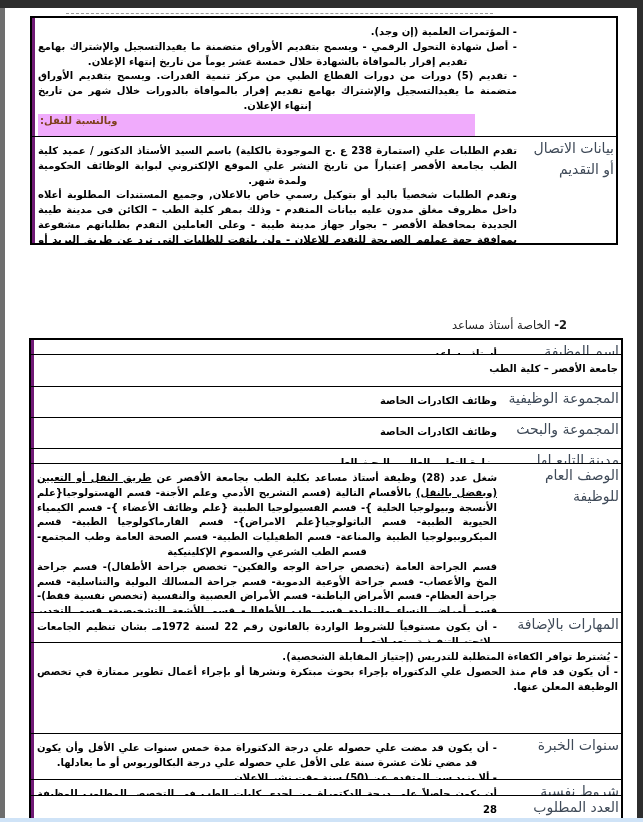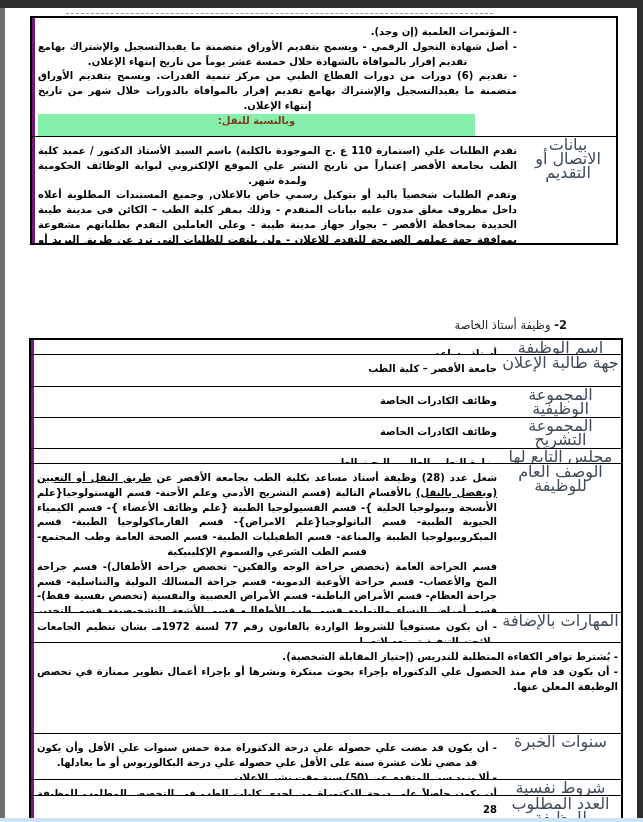--- a/index.html
+++ b/index.html
@@ -9,102 +9,101 @@
   .right-edge{position:absolute;right:0;top:0;width:6px;height:818px;background:#2d2d2d;}
   .left-edge{position:absolute;left:0;top:8px;width:5px;height:810px;background:#6e6e6e;}
   .bottom-strip{position:absolute;left:0;bottom:0;width:643px;height:4px;background:#cfe3f7;}
   .dashed-line{position:absolute;left:66px;top:13px;width:427px;border-top:1px dashed #9a9a9a;}
 
   .doc-table{position:absolute;border:2px solid #000;direction:rtl;box-sizing:border-box;background:#fff;}
   .t1{left:30px;top:16px;width:588px;}
   .t2{left:29px;top:338px;width:594px;height:484px;}
   .row{display:flex;box-sizing:border-box;border-bottom:1px solid #000;overflow:hidden;}
   .row:last-child{border-bottom:none;}
-  .lbl{box-sizing:border-box;border-left:none;color:#3f4a58;font-size:16px;line-height:14px;
-       text-align:center;padding:1px 2px;overflow:hidden;}
+  .lbl{box-sizing:border-box;border-left:none;color:#3f4a58;font-size:14px;line-height:21px;
+       text-align:right;padding:1px 2px;overflow:hidden;}
   .t1 .lbl{width:96px;}
   .t2 .lbl{width:121px;}
   .cell{flex:1;box-sizing:border-box;border-left:3px solid #701a75;color:#000;font-weight:bold;
         font-size:10px;line-height:14.8px;padding:7px 3px;overflow:hidden;}
   p{margin:0;}
   .jc{text-align:justify;text-align-last:center;}
   .jr{text-align:justify;text-align-last:right;}
   .pr{text-align:right;}
-  .hl-line{background:#86efac;color:#7e3f1d;margin-left:0;margin-right:42px;
-           padding:0 2px;text-align:center;height:22px;}
+  .hl-line{background:#f0abfc;color:#7e3f1d;margin-left:0;margin-right:42px;
+           padding:0 2px;text-align:left;height:22px;}
   .u{text-decoration:underline;}
   .heading{position:absolute;top:318px;right:76px;direction:rtl;white-space:nowrap;
            font-size:11.5px;color:#1a1a1a;}
   .heading .num{font-weight:bold;}
 </style>
 </head>
 <body>
 
 <div class="screen">
   <div class="top-bar"></div>
   <div class="right-edge"></div>
   <div class="left-edge"></div>
   <div class="dashed-line"></div>
 
   <div class="doc-table t1">
     <div class="row" style="height:119px;">
       <div class="lbl"></div>
       <div class="cell">
         <p class="pr">- المؤتمرات العلمية (إن وجد).</p>
         <p class="jc">- أصل شهادة التحول الرقمي - ويسمح بتقديم الأوراق متضمنة ما يفيدالتسجيل والإشتراك بهامع تقديم إقرار بالموافاة بالشهادة خلال خمسة عشر يوماً من تاريخ إنتهاء الإعلان.</p>
-        <p class="jc">- تقديم (6) دورات من دورات القطاع الطبي من مركز تنمية القدرات. ويسمح بتقديم الأوراق متضمنة ما يفيدالتسجيل والإشتراك بهامع تقديم إقرار بالموافاة بالدورات خلال شهر من تاريخ إنتهاء الإعلان.</p>
+        <p class="jc">- تقديم (5) دورات من دورات القطاع الطبي من مركز تنمية القدرات. ويسمح بتقديم الأوراق متضمنة ما يفيدالتسجيل والإشتراك بهامع تقديم إقرار بالموافاة بالدورات خلال شهر من تاريخ إنتهاء الإعلان.</p>
         <div class="hl-line">وبالنسبة للنقل:</div>
         <p class="jc">يشترط بالإضافة إلي ما سبق تقديم موافقة مبدئية من جهة العمل علي النقل ثم الموافاة خلال ثلاثة أشهر من تاريخ إنتهاء الاعلان بموافقة مجلس القسم ومجلس الكلية وموافقة مجلس الجامعة علي النقل.</p>
       </div>
     </div>
     <div class="row" style="height:106px;">
       <div class="lbl">بيانات الاتصال أو التقديم</div>
       <div class="cell">
-        <p class="jc">تقدم الطلبات علي (استمارة 110 ع .ح الموجودة بالكلية) باسم السيد الأستاذ الدكتور / عميد كلية الطب بجامعة الأقصر إعتباراً من تاريخ النشر علي الموقع الإلكتروني لبوابة الوظائف الحكومية ولمدة شهر.</p>
+        <p class="jc">تقدم الطلبات علي (استمارة 238 ع .ح الموجودة بالكلية) باسم السيد الأستاذ الدكتور / عميد كلية الطب بجامعة الأقصر إعتباراً من تاريخ النشر علي الموقع الإلكتروني لبوابة الوظائف الحكومية ولمدة شهر.</p>
         <p class="jc">وتقدم الطلبات شخصياً باليد أو بتوكيل رسمي خاص بالاعلان, وجميع المستندات المطلوبة أعلاه داخل مظروف مغلق مدون عليه بيانات المتقدم - وذلك بمقر كلية الطب – الكائن فى مدينة طيبة الجديدة بمحافظة الأقصر – بجوار جهاز مدينة طيبة - وعلى العاملين التقدم بطلباتهم مشفوعة بموافقة جهة عملهم الصريحة للتقدم للإعلان - ولن يلتفت للطلبات التي ترد عن طريق البريد أو التي ترد قبل نشر الإعلان أو بعد إنتهاء فترة التقدم للإعلان أو الطلبات غير المستوفاة، وللإستفسار التواصل مع إدارة الكلية.</p>
       </div>
     </div>
   </div>
 
   <div class="heading">
     <span class="num">2-</span>
-    <span>وظيفة أستاذ الخاصة</span>
+    <span>الخاصة أستاذ مساعد</span>
   </div>
 
   <div class="doc-table t2">
     <div class="row" style="height:15px;">
       <div class="lbl">اسم الوظيفة</div>
       <div class="cell pr">أستاذ مساعد</div>
     </div>
     <div class="row" style="height:32px;">
-      <div class="lbl">جهة طالبة الإعلان</div>
       <div class="cell pr">جامعة الأقصر – كلية الطب</div>
     </div>
     <div class="row" style="height:31px;">
       <div class="lbl">المجموعة الوظيفية</div>
       <div class="cell pr">وظائف الكادرات الخاصة</div>
     </div>
     <div class="row" style="height:31px;">
-      <div class="lbl">المجموعة التشريح</div>
+      <div class="lbl">المجموعة والبحث</div>
       <div class="cell pr">وظائف الكادرات الخاصة</div>
     </div>
     <div class="row" style="height:15px;">
-      <div class="lbl">مجلس التابع لها</div>
+      <div class="lbl">مدينة التابع لها</div>
       <div class="cell pr">وزارة التعليم العالي والبحث العلمي</div>
     </div>
     <div class="row" style="height:149px;">
       <div class="lbl">الوصف العام للوظيفة</div>
       <div class="cell">
         <p class="jc"><span>شغل عدد (28)  وظيفة أستاذ مساعد بكلية الطب بجامعة الأقصر  عن </span><span class="u">طريق النقل أو التعيين (ويفضل بالنقل)</span><span> بالأقسام التالية (قسم التشريح الأدمي وعلم الأجنة- قسم الهستولوجيا{علم الأنسجة وبيولوجيا الخلية }- قسم الفسيولوجيا الطبية {علم وظائف الأعضاء }- قسم الكيمياء الحيوية الطبية- قسم الباثولوجيا{علم الامراض}- قسم الفارماكولوجيا الطبية- قسم الميكروبيولوجيا الطبية والمناعة- قسم الطفيليات الطبية- قسم الصحة العامة وطب المجتمع- قسم الطب الشرعي والسموم الإكلينيكية</span></p>
         <p class="jc">قسم الجراحة العامة (تخصص جراحة الوجه والفكين– تخصص جراحة الأطفال)- قسم جراحة المخ والأعصاب- قسم جراحة الأوعية الدموية- قسم جراحة المسالك البولية والتناسلية- قسم جراحة العظام- قسم الأمراض الباطنة- قسم الأمراض العصبية والنفسية (تخصص نفسية فقط)- قسم أمراض النساء والتوليد- قسم طب الأطفال- قسم الأشعة التشخيصية- قسم التخدير والعناية المركزة الجراحية وعلاج الألم- قسم الأذن والأنف والحنجرة - قسم جراحة التجميل- قسم السمعيات- قسم التخاطب- قسم طب الاسرة- قسم الباثولوجيا الإكلينيكية والكيميائية)</p>
       </div>
     </div>
     <div class="row" style="height:30px;">
       <div class="lbl">المهارات بالإضافة</div>
-      <div class="cell jr">- أن يكون مستوفياً للشروط الواردة بالقانون رقم 77 لسنة 1972مـ بشان تنظيم الجامعات ولائحته التنفيذية وتعديلاتهما.</div>
+      <div class="cell jr">- أن يكون مستوفياً للشروط الواردة بالقانون رقم 22 لسنة 1972مـ بشان تنظيم الجامعات ولائحته التنفيذية وتعديلاتهما.</div>
     </div>
     <div class="row" style="height:91px;">
       <div class="cell">
         <p class="pr">- يُشترط توافر الكفاءة المتطلبة للتدريس (إجتياز المقابلة الشخصية).</p>
         <p class="jr">- أن يكون قد قام منذ الحصول علي الدكتوراه  بإجراء بحوث مبتكرة ونشرها أو بإجراء أعمال تطوير ممتازة في تخصص الوظيفة المعلن عنها.</p>
       </div>
     </div>
     <div class="row" style="height:46px;">
       <div class="lbl">سنوات الخبرة</div>
       <div class="cell">

